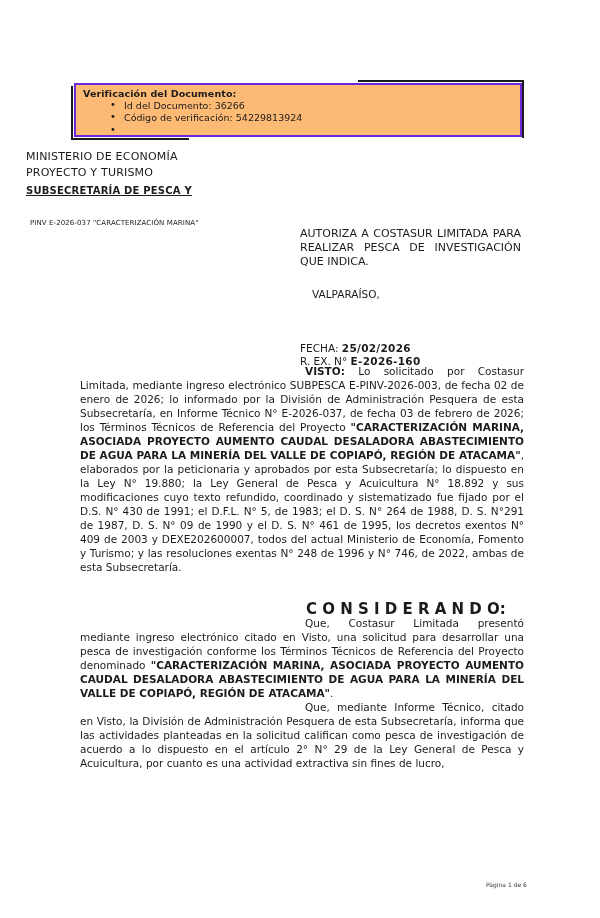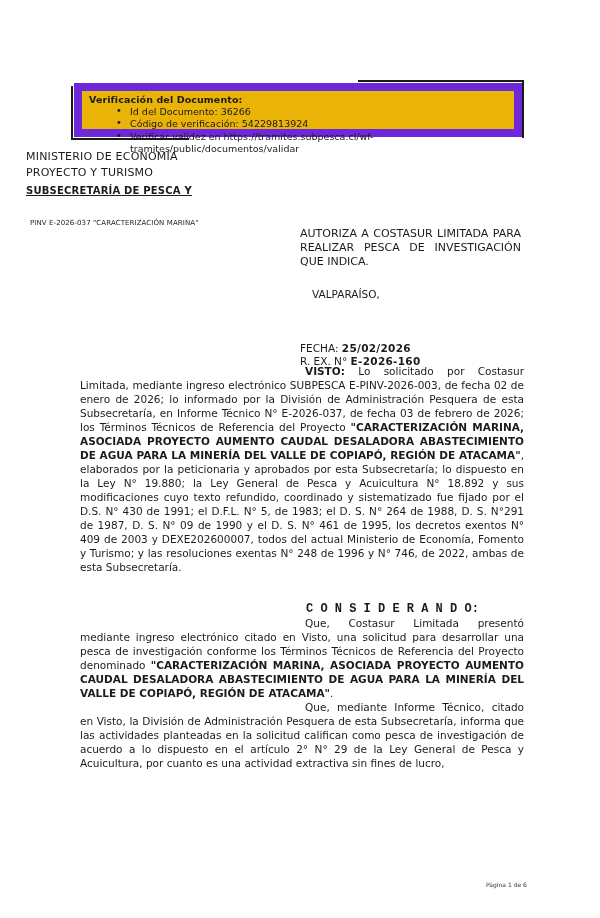--- a/index.html
+++ b/index.html
@@ -8,21 +8,21 @@
     font-family:"DejaVu Sans","Liberation Sans",sans-serif; color:#1b1b1b;
     overflow:hidden;
   }
 
   
   .vb-artifact-tr { position:absolute; left:358px; top:80px; width:166px; height:58px;
     border-top:2px solid #1a1a1a; border-right:2px solid #1a1a1a; box-sizing:border-box; }
   .vb-artifact-bl { position:absolute; left:71px; top:86px; width:118px; height:54px;
     border-left:2px solid #1a1a1a; border-bottom:2px solid #1a1a1a; box-sizing:border-box; }
   #verify-box { position:absolute; left:74px; top:83px; width:448px; height:54px;
-    border:8px solid #6d28d9; box-sizing:border-box; background:#eab308; }
+    border:2px solid #6d28d9; box-sizing:border-box; background:#fdba74; }
   .vb-title { font-size:9.5px; font-weight:bold; padding:3px 0 0 7px; letter-spacing:0.1px; }
   .vb-list { margin:1px 0 0 0; padding:0; list-style:none; font-size:9.5px; }
   .vb-list li { padding-left:48px; line-height:12.4px; position:relative; }
   .vb-bullet { position:absolute; left:34px; top:-1px; font-size:10px; }
 
   
   #letterhead { position:absolute; left:26px; top:149px; width:214px; text-align:left; }
   .min-line { font-size:11px; line-height:16px; letter-spacing:0.2px; }
   .sub-block { margin-top:3px; }
   .sub-line { font-size:10px; line-height:14px; font-weight:bold; text-decoration:underline; letter-spacing:0.2px; }
@@ -34,21 +34,21 @@
   #city  { position:absolute; left:312px; top:288px; font-size:10.5px; }
   #res   { position:absolute; left:300px; top:315px; font-size:10.5px;margin-top:40px; }
   #fecha { position:absolute; left:300px; top:342px; font-size:10.5px; }
   #res b, #fecha b { letter-spacing:0.3px; }
 
   
   #body-col { position:absolute; left:80px; top:364px; width:444px;
     font-size:10.5px; line-height:14px; text-align:justify; }
   #body-col p { margin:0; text-indent:225px; }
   #cons-heading { margin-top:28px; padding-left:226px; font-weight:bold;
-    font-size:12px; white-space:nowrap;font-family:Liberation Mono, monospace; }
+    font-size:15px; white-space:nowrap; }
   #cons-p1 { margin-top:23px; }
   #cons-p2 { margin-top:14px; }
   .b { font-weight:bold; }
 
   
   #page-num { position:absolute; left:486px; top:881px; font-size:6px; color:#333333; }
 </style>
 </head>
 <body>
 
@@ -63,21 +63,20 @@
       <li>
         <span class="vb-bullet">•</span>
         <span>Id del Documento: 36266</span>
       </li>
       <li>
         <span class="vb-bullet">•</span>
         <span>Código de verificación: 54229813924</span>
       </li>
       <li>
         <span class="vb-bullet">•</span>
-        <span>Verificar validez en https://tramites.subpesca.cl/wf-tramites/public/documentos/validar</span>
       </li>
     </ul>
   </div>
 
   <div id="letterhead">
     <div class="min-line">MINISTERIO DE ECONOMÍA</div>
     <div class="min-line">PROYECTO Y TURISMO</div>
     <div class="sub-block">
       <div class="sub-line">SUBSECRETARÍA DE PESCA Y</div>
     </div>

